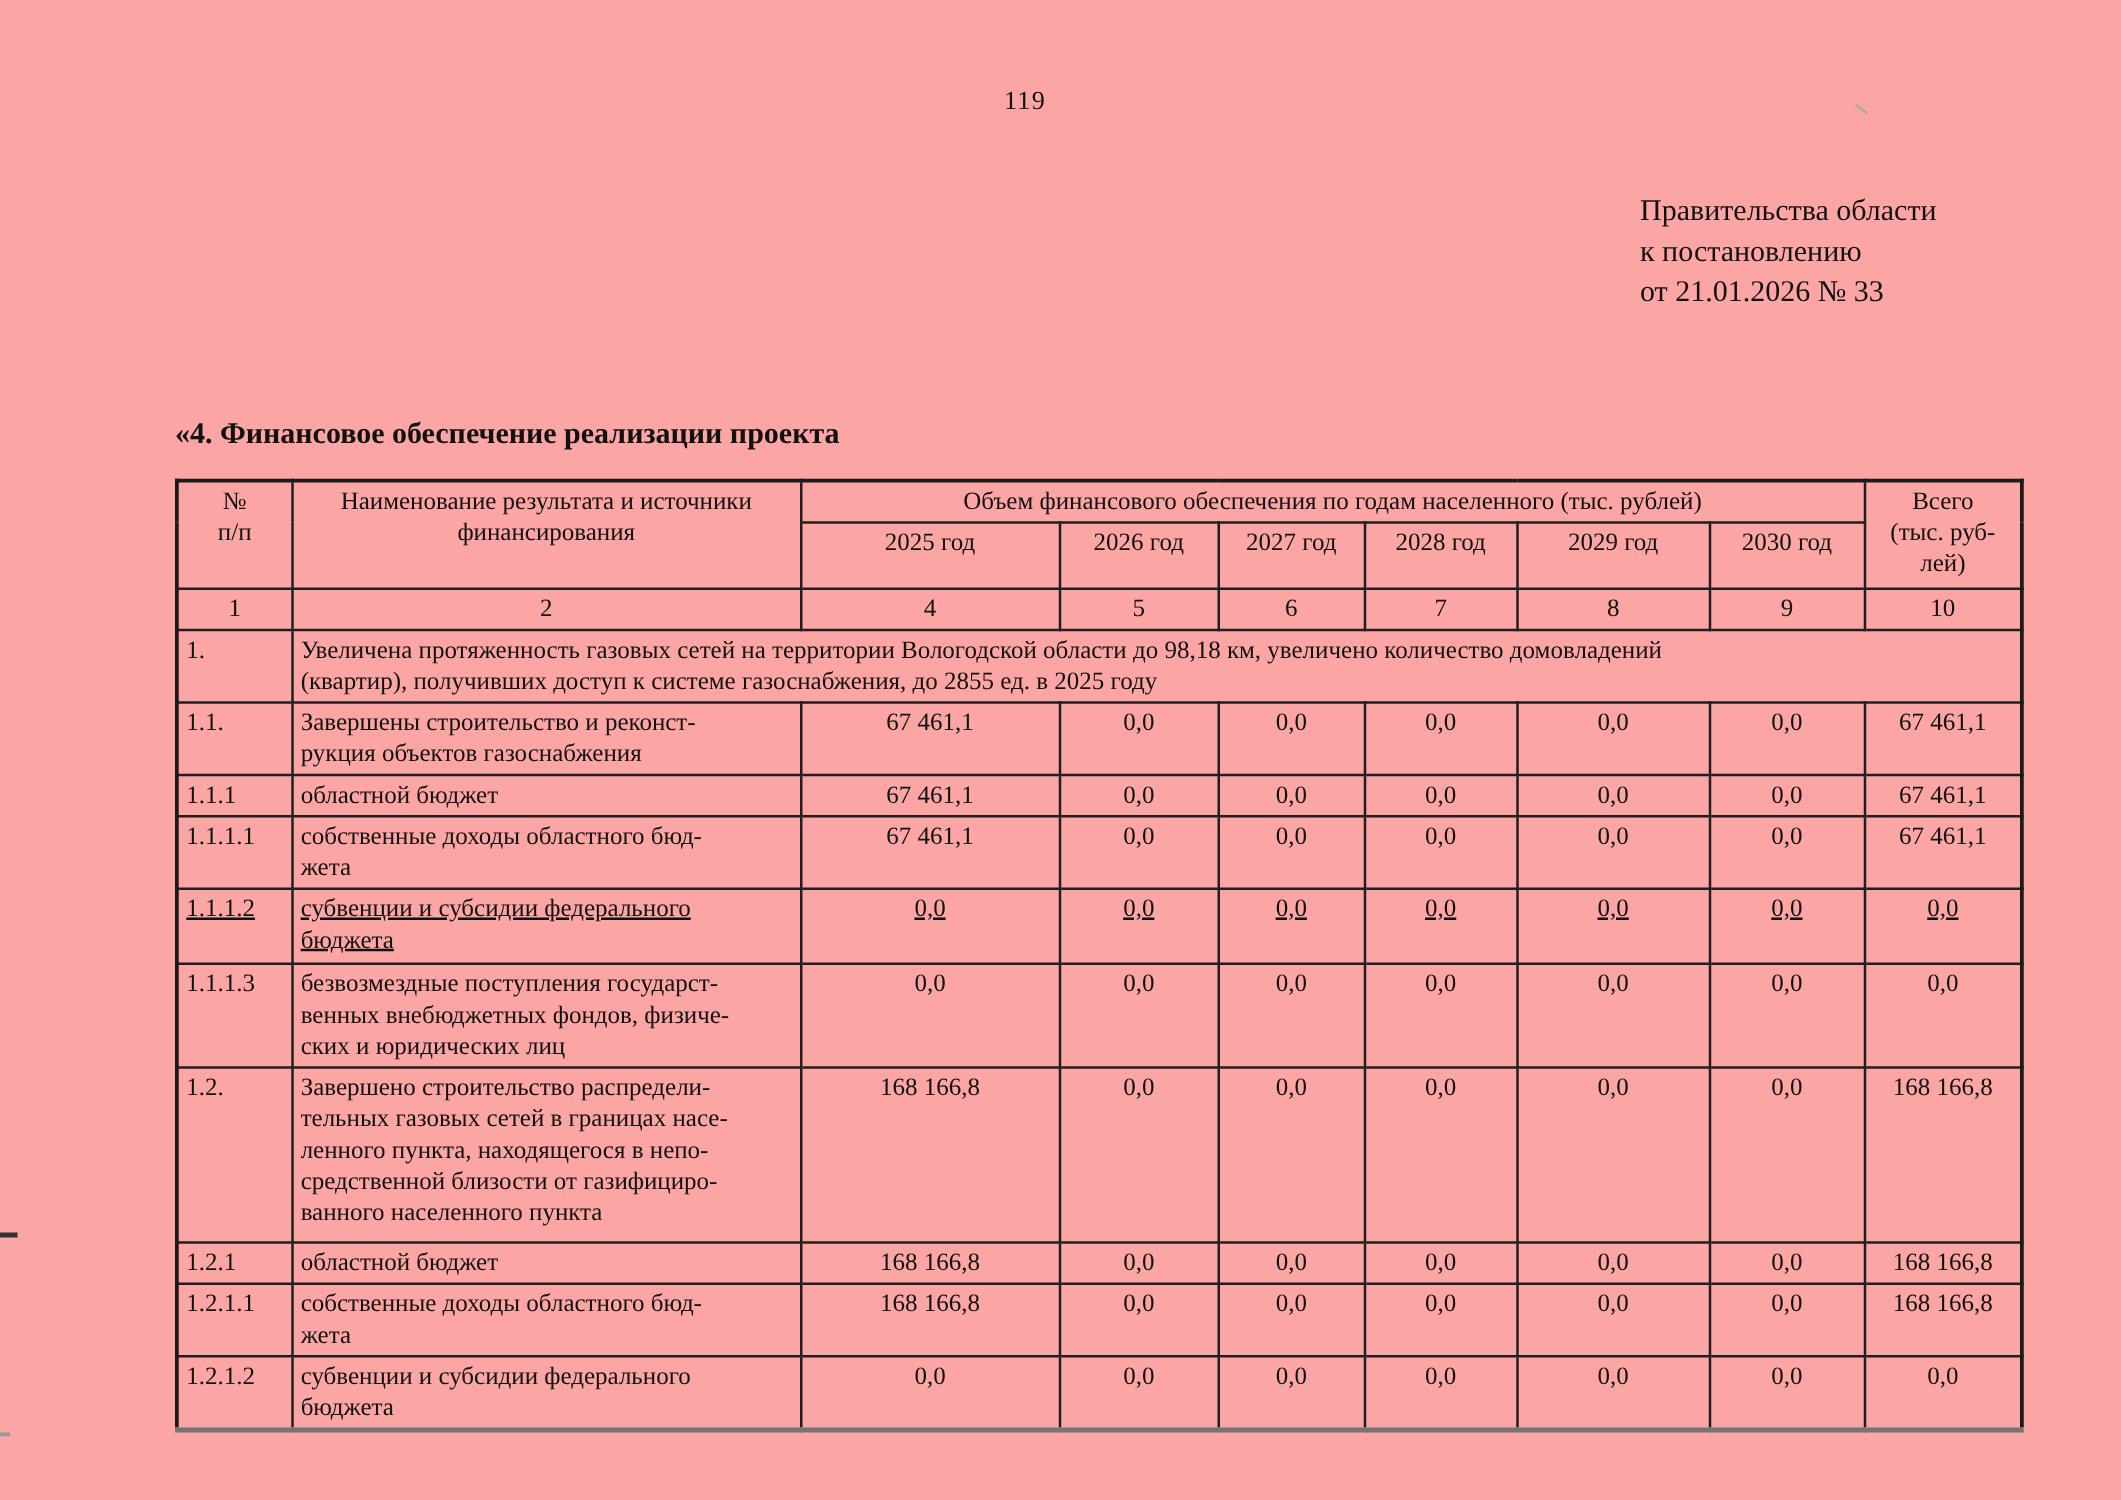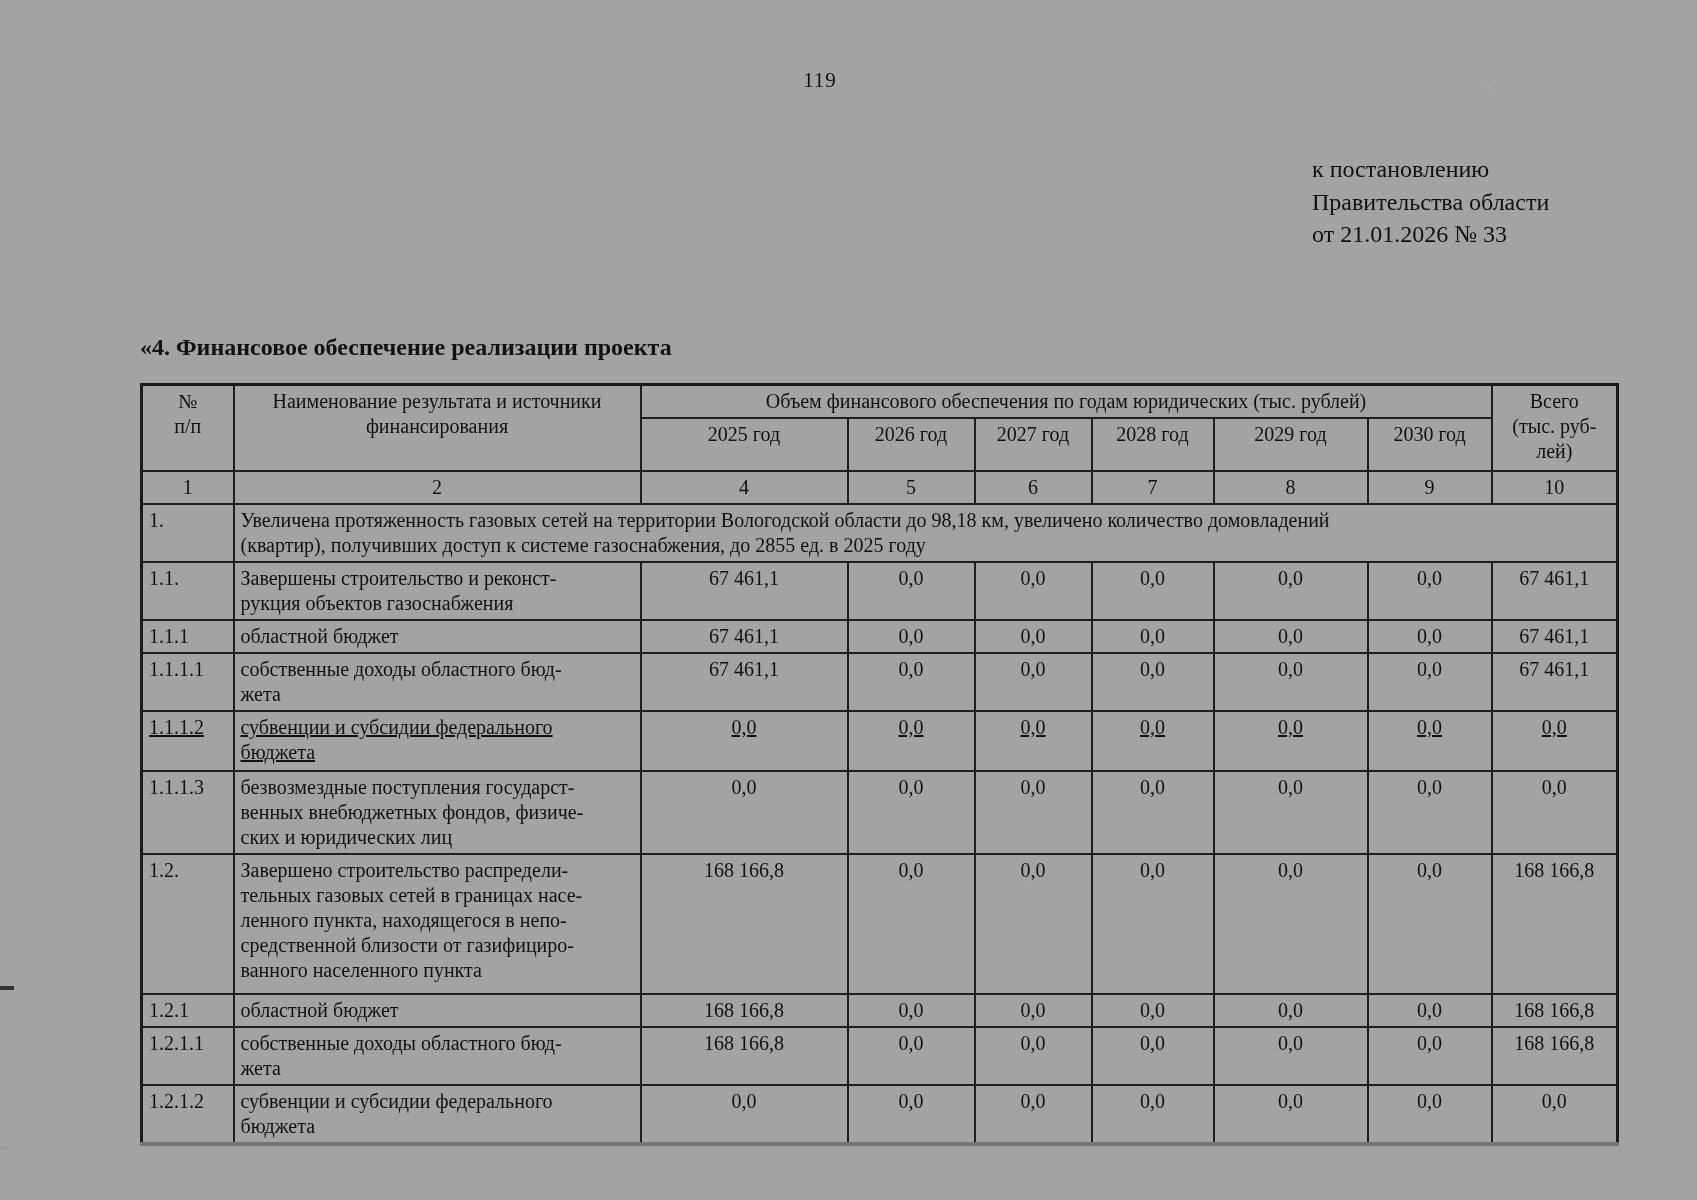--- a/index.html
+++ b/index.html
@@ -1,17 +1,17 @@
 <!DOCTYPE html>
 <html><head>
 <meta charset="utf-8">
 <style>
   html,body { margin:0; padding:0; background:#e8e8e8; }
   .page {
-    position:relative; width:1697px; height:1200px; background:#a3a3a3;
+    position:relative; width:1697px; height:1200px; background:#fca5a5;
     overflow:hidden; font-family:"Liberation Serif","DejaVu Serif",serif; color:#111;
   }
   .page-number {
     position:absolute; left:780px; top:68px; width:80px;
     text-align:center; font-size:21px; letter-spacing:1px;
   }
   .appendix {
     position:absolute; left:1312px; top:153px; width:330px;
     font-size:24px; line-height:32.5px;
   }
@@ -39,22 +39,22 @@
   .artifact { position:absolute; }
 </style>
 </head>
 <body>
 
 <div class="page">
 
   <div class="page-number">119</div>
 
   <div class="appendix">
+    <div>Правительства области</div>
     <div>к постановлению</div>
-    <div>Правительства области</div>
     <div>от 21.01.2026 № 33</div>
   </div>
 
   <div class="doc-title">«4. Финансовое обеспечение реализации проекта</div>
 
   <table class="fin">
     <colgroup>
       <col style="width:92px">
         <col style="width:407px">
         <col style="width:207px">
@@ -64,21 +64,21 @@
       <col style="width:154px">
         <col style="width:124px">
         <col style="width:126px">
     </colgroup>
     <thead>
       <tr style="height:32px">
         <th class="hdr pre" rowspan="2">№
 п/п</th>
         <th class="hdr pre" rowspan="2">Наименование результата и источники
 финансирования</th>
-        <th class="hdr" colspan="6">Объем финансового обеспечения по годам юридических (тыс. рублей)</th>
+        <th class="hdr" colspan="6">Объем финансового обеспечения по годам населенного (тыс. рублей)</th>
         <th class="hdr pre" rowspan="2">Всего
 (тыс. руб-
 лей)</th>
       </tr>
       <tr id="year-row" style="height:53px">
           <th class="hdr">2025 год</th>
           <th class="hdr">2026 год</th>
           <th class="hdr">2027 год</th>
           <th class="hdr">2028 год</th>
           <th class="hdr">2029 год</th>

